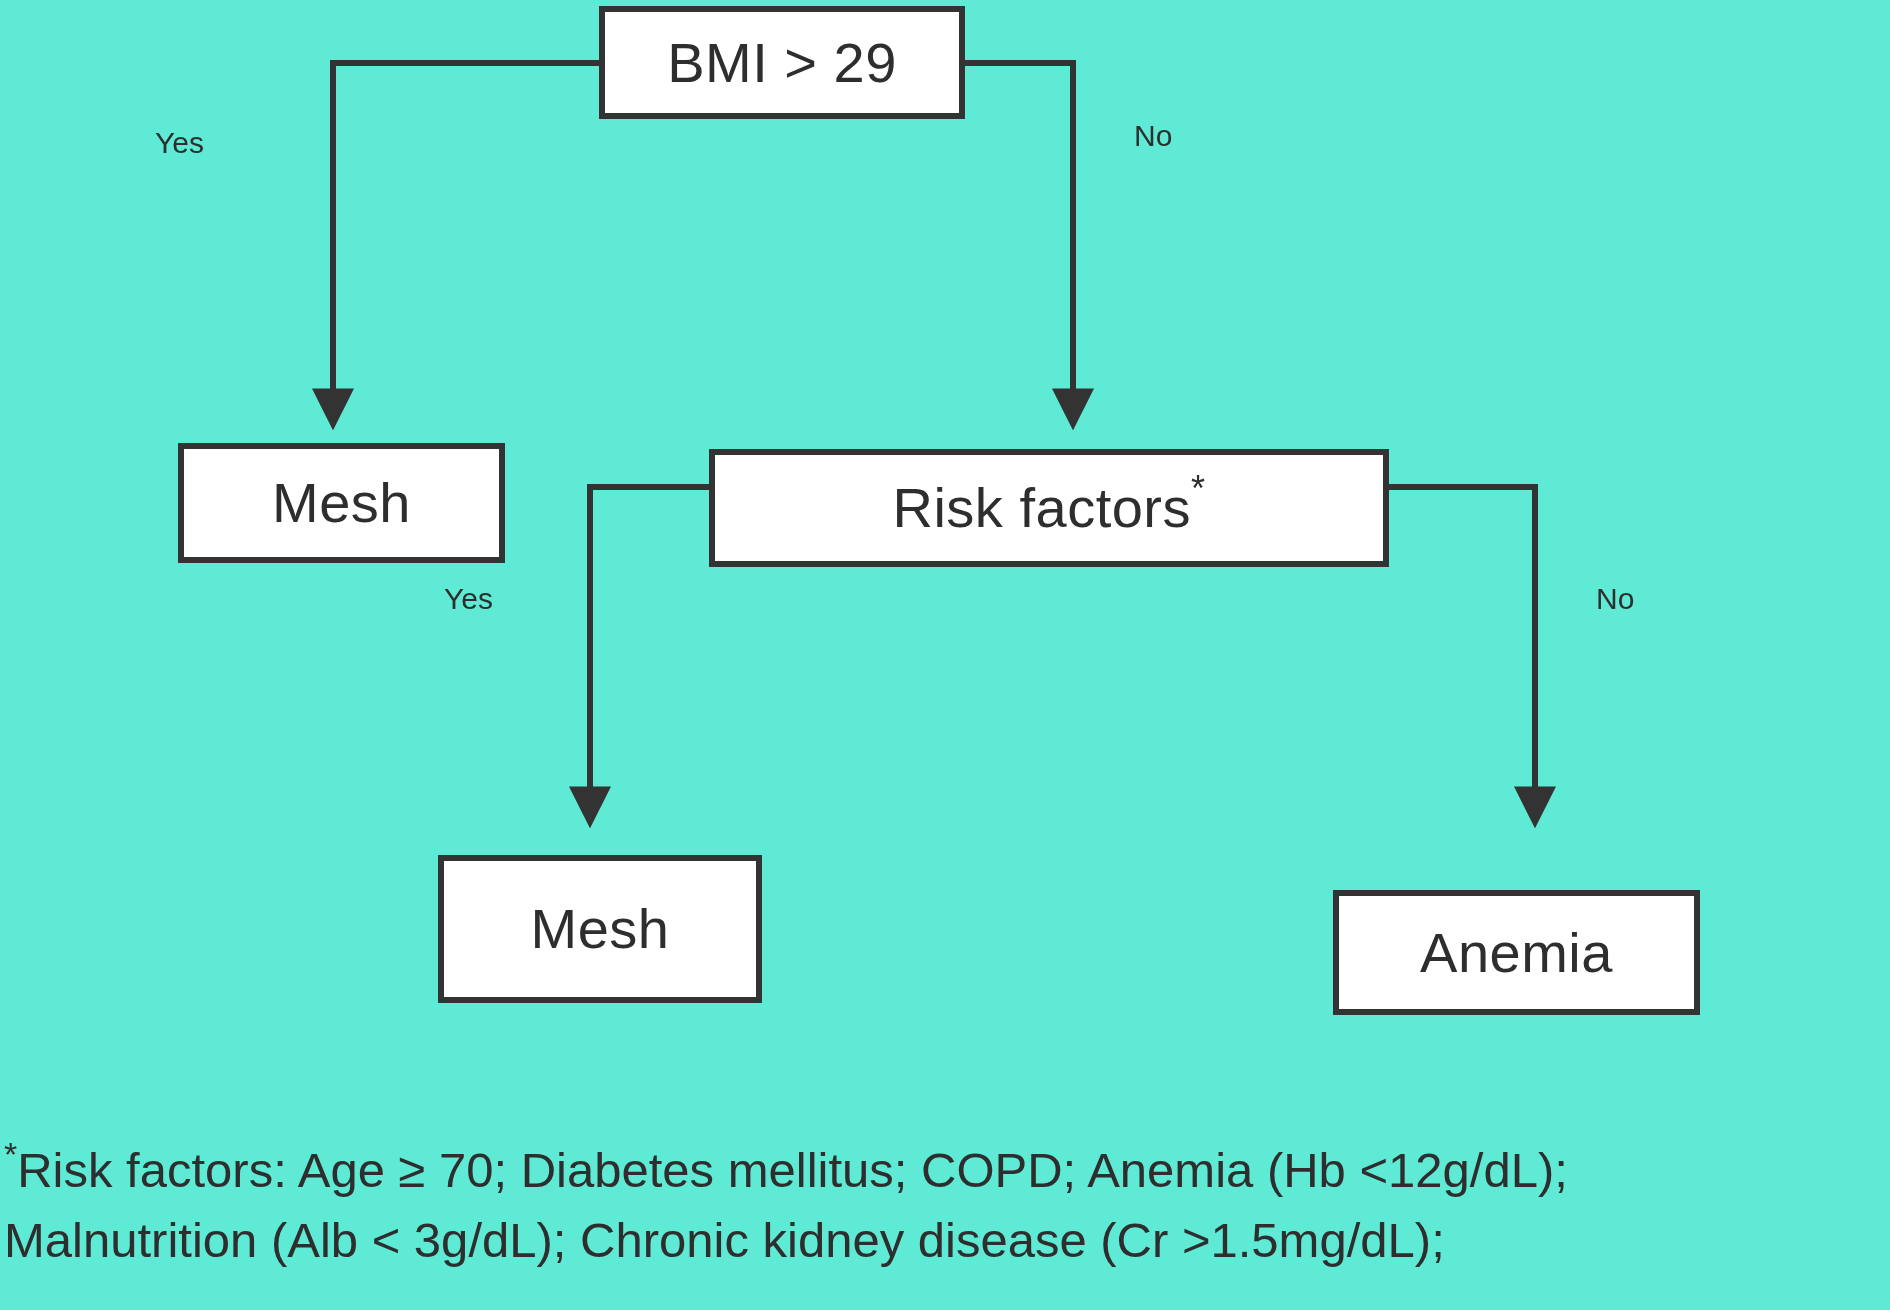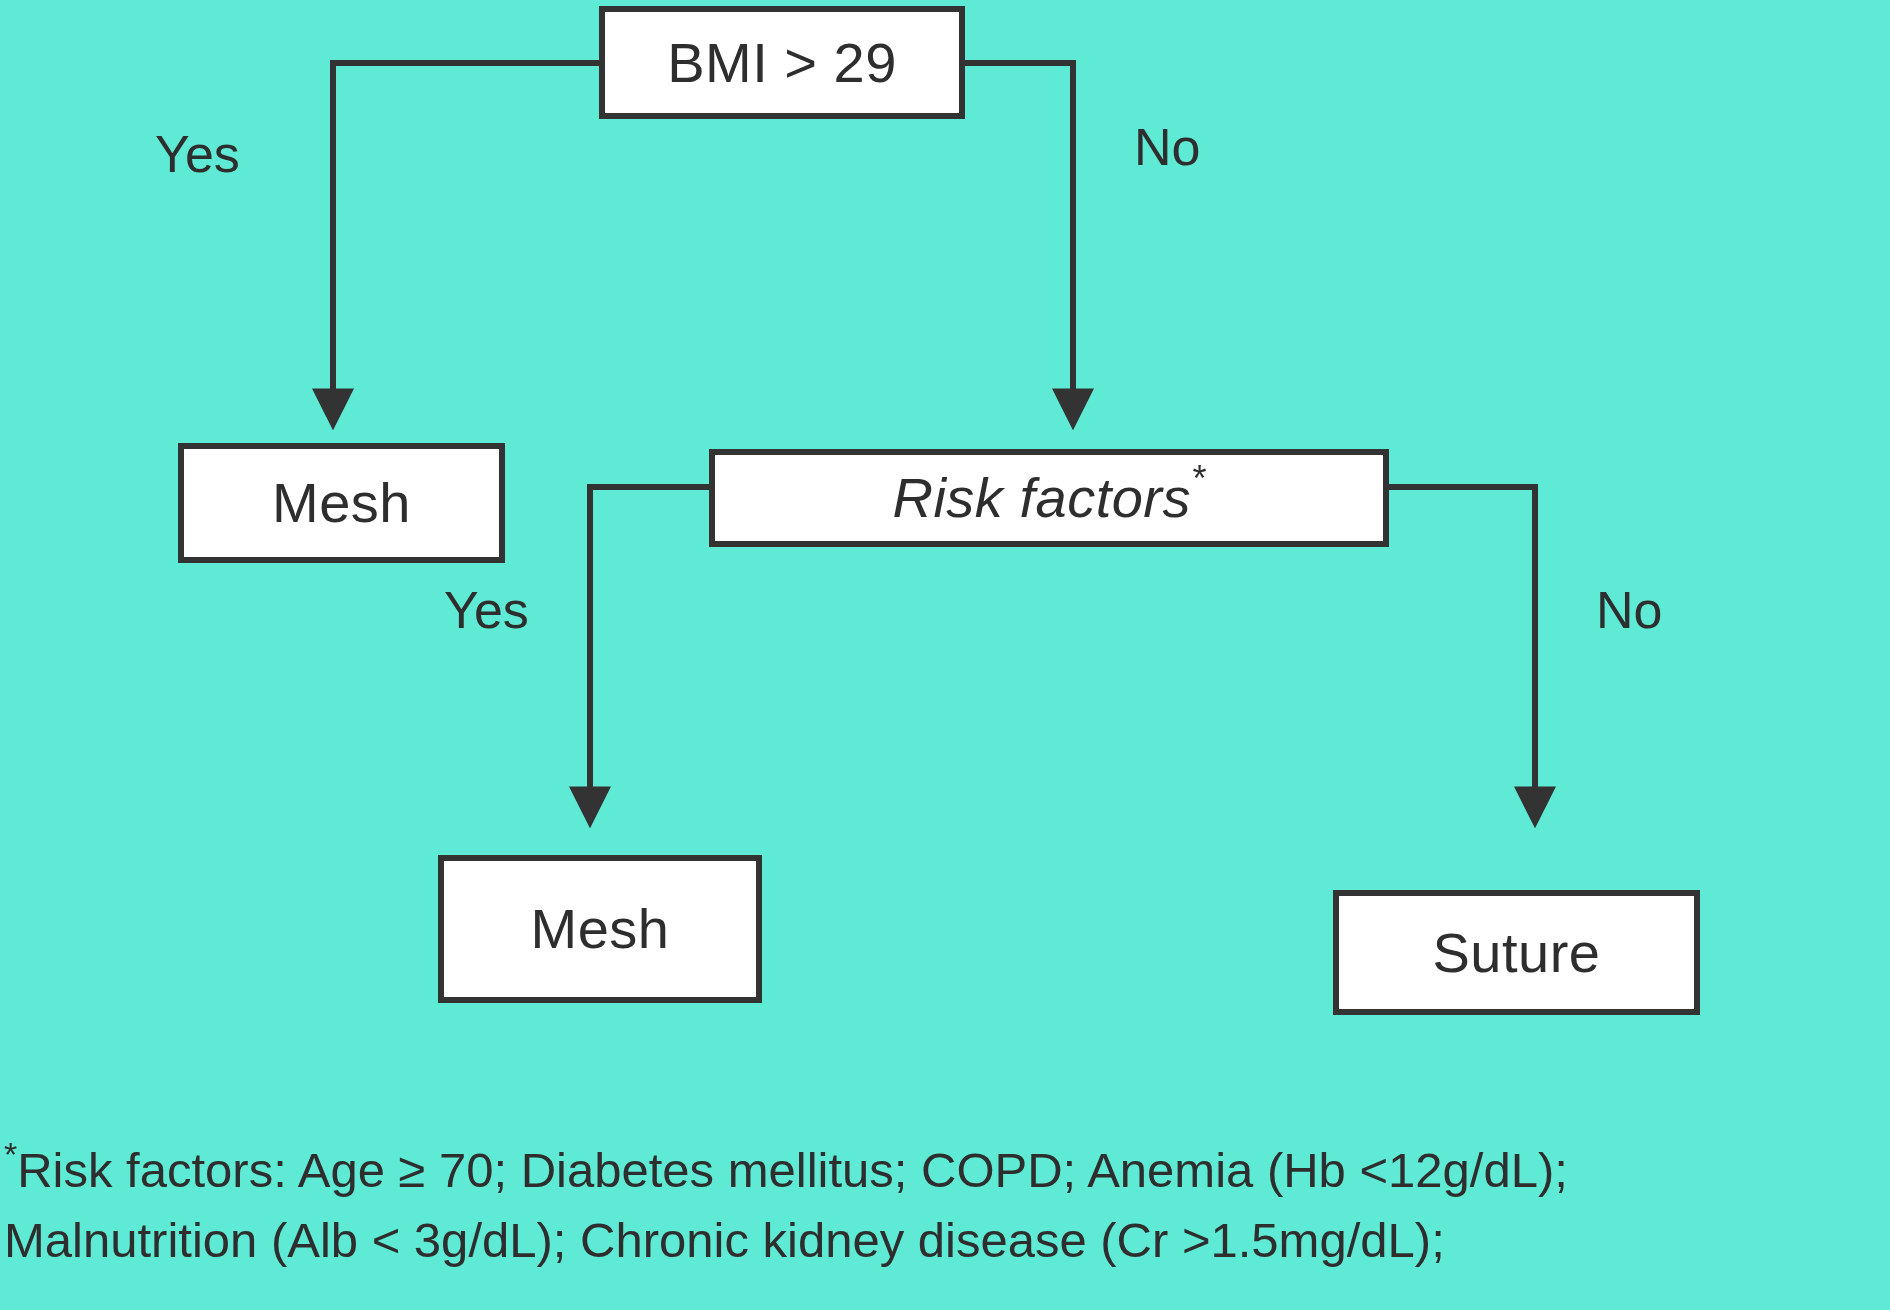--- a/index.html
+++ b/index.html
@@ -47,21 +47,21 @@
   }
   .node-label .sup-star {
     font-size: 36px;
     vertical-align: super;
     line-height: 0;
     position: relative;
     top: -6px;
   }
   .edge-label {
     position: absolute;
-    font-size: 52px;
+    font-size: 30px;
     color: #2e2e2e;
     font-family: "Liberation Sans", sans-serif;
     white-space: nowrap;
     line-height: 1;
   }
   #footnote {
     position: absolute;
     left: 4px;
     top: 1088px;
     width: 1884px;
@@ -113,32 +113,32 @@
   </svg>
 
   <div class="node-box" style="left:599px; top:6px; width:366px; height:113px;">
     <span class="node-label">BMI &gt; 29</span>
   </div>
 
   <div class="node-box" style="left:178px; top:443px; width:327px; height:120px;">
     <span class="node-label">Mesh</span>
   </div>
 
-  <div class="node-box" style="left:709px; top:449px; width:680px; height:98px;font-style:italic;">
+  <div class="node-box" style="left:709px; top:449px; width:680px; height:118px;">
     <span class="node-label">
       <span>Risk factors</span><span class="sup-star">*</span>
     </span>
   </div>
 
   <div class="node-box" style="left:438px; top:855px; width:324px; height:148px;">
     <span class="node-label">Mesh</span>
   </div>
 
   <div class="node-box" style="left:1333px; top:890px; width:367px; height:125px;">
-    <span class="node-label">Suture</span>
+    <span class="node-label">Anemia</span>
   </div>
 
   <div class="edge-label" style="left:155px; top:128px;">Yes</div>
 
   <div class="edge-label" style="left:1134px; top:121px;">No</div>
 
   <div class="edge-label" style="left:444px; top:584px;">Yes</div>
 
   <div class="edge-label" style="left:1596px; top:584px;">No</div>
 

